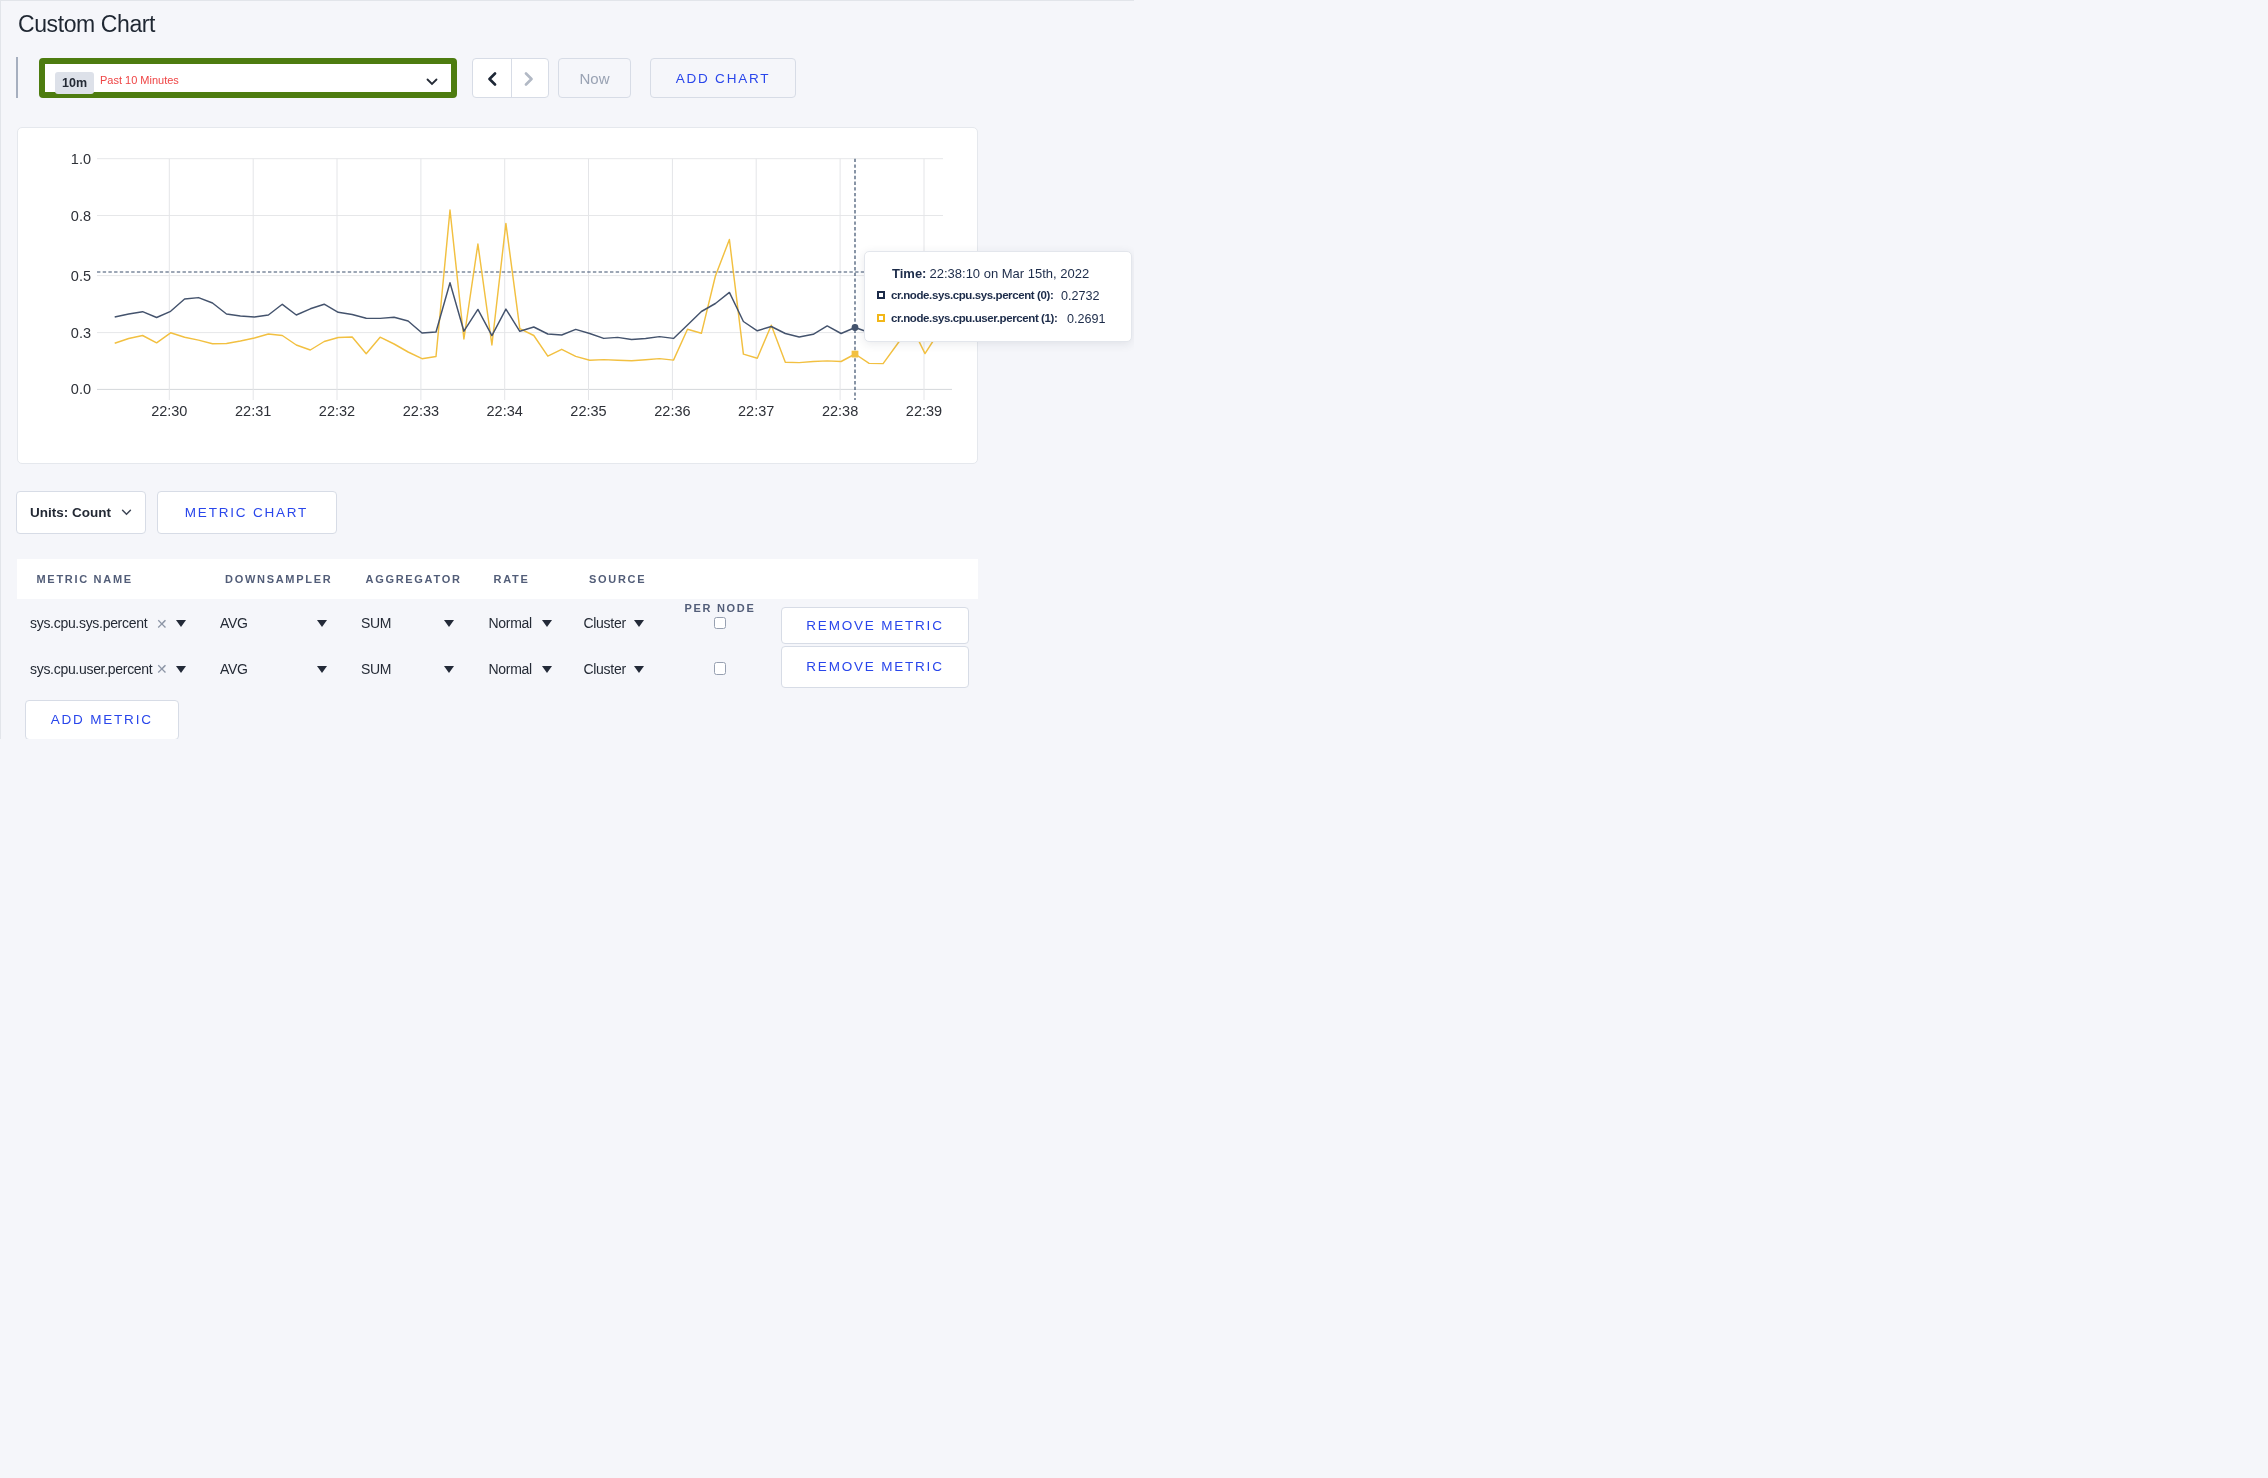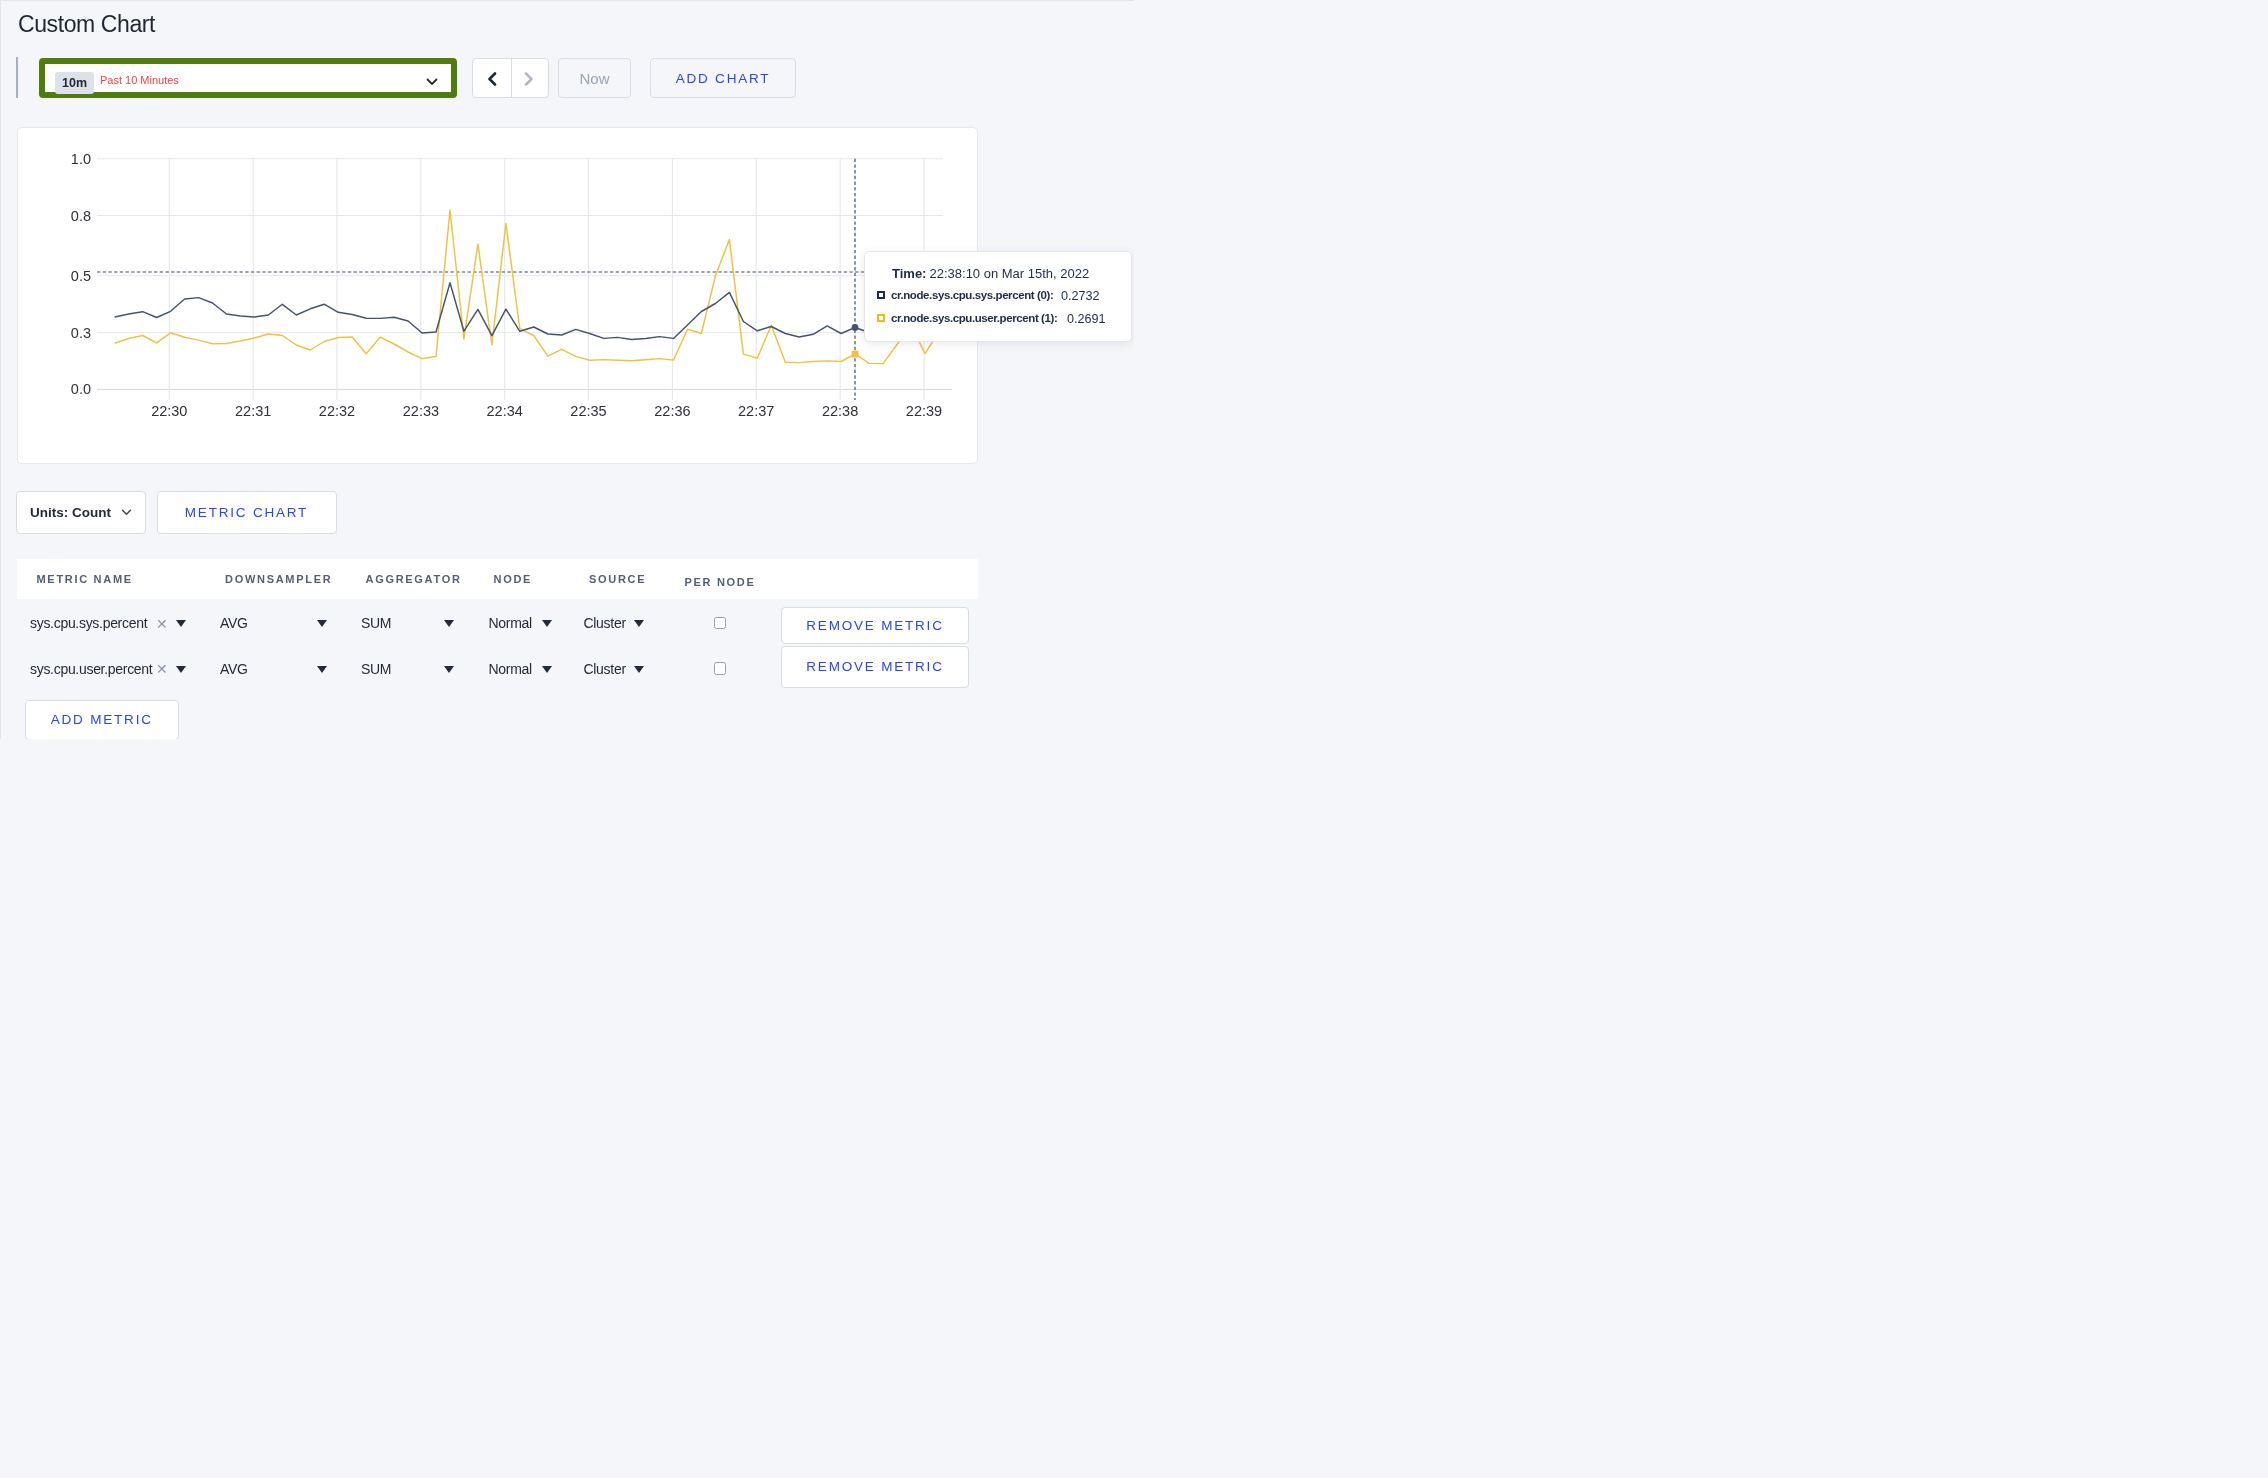--- a/index.html
+++ b/index.html
@@ -97,23 +97,23 @@
     </svg>
 </div>
 <div class="btn" style="left:155.5px;top:489.5px;width:180px;height:43px;">
     <span class="bluetext">METRIC CHART</span>
   </div>
 
 <div class="abs" style="left:15.5px;top:558px;width:961px;height:40px;background:#fff;"></div>
 <div class="hdr" style="left:35.5px;top:571.5px;">METRIC NAME</div>
 <div class="hdr" style="left:224px;top:571.5px;">DOWNSAMPLER</div>
 <div class="hdr" style="left:364.5px;top:571.5px;">AGGREGATOR</div>
-<div class="hdr" style="left:492.5px;top:571.5px;">NODE</div>
+<div class="hdr" style="left:492.5px;top:571.5px;">RATE</div>
 <div class="hdr" style="left:588px;top:571.5px;">SOURCE</div>
-<div class="hdr" style="left:683.5px;top:575px;">PER NODE</div>
+<div class="hdr" style="left:683.5px;top:601px;">PER NODE</div>
 
 <div class="cell" style="left:29px;top:614px;">sys.cpu.sys.percent</div>
 <div class="cross" style="left:155px;top:614.5px;">✕</div>
 <div class="tri" style="left:175px;top:619px;"></div>
 <div class="cell" style="left:219px;top:614px;">AVG</div>
 <div class="tri" style="left:315.5px;top:619px;"></div>
 <div class="cell" style="left:360px;top:614px;">SUM</div>
 <div class="tri" style="left:443px;top:619px;"></div>
 <div class="cell" style="left:487.5px;top:614px;">Normal</div>
 <div class="tri" style="left:540.5px;top:619px;"></div>

